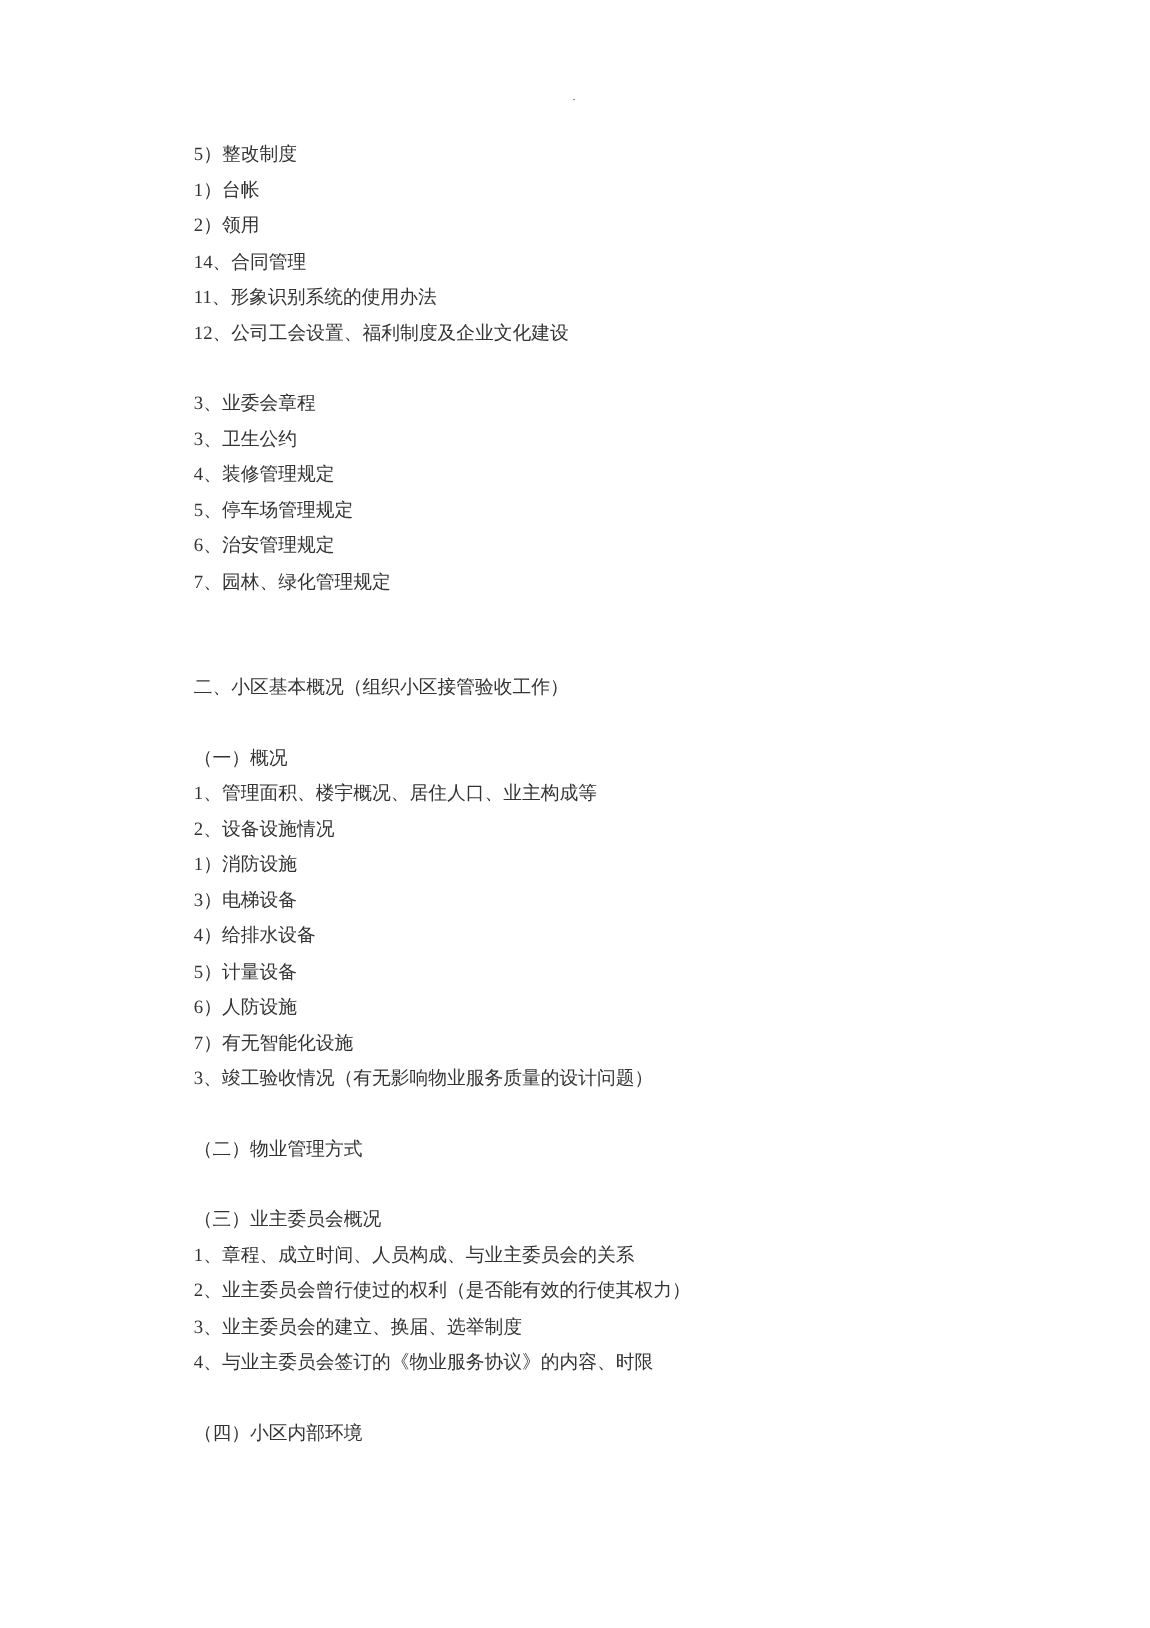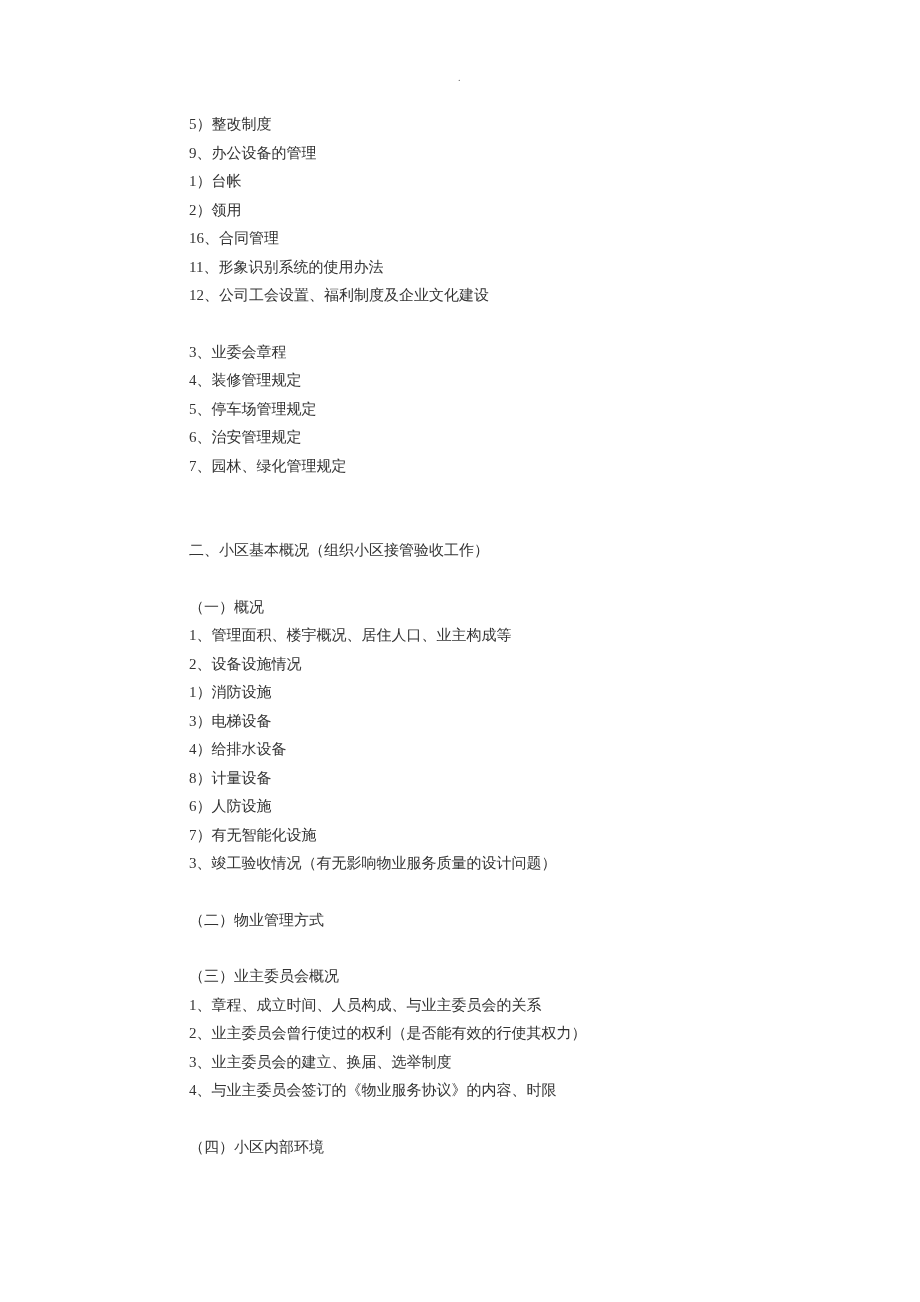--- a/index.html
+++ b/index.html
@@ -13,21 +13,20 @@
     }
     .page {
       width: 920px;
       min-height: 1302px;
       padding: 110px 155px 80px 155px;
       box-sizing: border-box;
       position: relative;
     }
     .line {
       white-space: nowrap;
-      margin-left: 34px;
     }
     .gap {
       height: 28px;
     }
     .gap-large {
       height: 56px;
     }
     .dot-top {
       position: absolute;
       top: 68px;
@@ -36,42 +35,42 @@
       color: #666;
     }
   </style>
 </head>
 <body>
 
 <div class="page">
   <span class="dot-top">.</span>
 
   <div class="line">5）整改制度</div>
-  <div class="line">9、办公设备的管理</div>
   <div class="line">1）台帐</div>
   <div class="line">2）领用</div>
-  <div class="line">16、合同管理</div>
+  <div class="line">14、合同管理</div>
   <div class="line">11、形象识别系统的使用办法</div>
   <div class="line">12、公司工会设置、福利制度及企业文化建设</div>
   <div class="gap"></div>
   <div class="line">3、业委会章程</div>
+  <div class="line">3、卫生公约</div>
   <div class="line">4、装修管理规定</div>
   <div class="line">5、停车场管理规定</div>
   <div class="line">6、治安管理规定</div>
   <div class="line">7、园林、绿化管理规定</div>
   <div class="gap-large"></div>
   <div class="line">二、小区基本概况（组织小区接管验收工作）</div>
   <div class="gap"></div>
   <div class="line">（一）概况</div>
   <div class="line">1、管理面积、楼宇概况、居住人口、业主构成等</div>
   <div class="line">2、设备设施情况</div>
   <div class="line">1）消防设施</div>
   <div class="line">3）电梯设备</div>
   <div class="line">4）给排水设备</div>
-  <div class="line">8）计量设备</div>
+  <div class="line">5）计量设备</div>
   <div class="line">6）人防设施</div>
   <div class="line">7）有无智能化设施</div>
   <div class="line">3、竣工验收情况（有无影响物业服务质量的设计问题）</div>
   <div class="gap"></div>
   <div class="line">（二）物业管理方式</div>
   <div class="gap"></div>
   <div class="line">（三）业主委员会概况</div>
   <div class="line">1、章程、成立时间、人员构成、与业主委员会的关系</div>
   <div class="line">2、业主委员会曾行使过的权利（是否能有效的行使其权力）</div>
   <div class="line">3、业主委员会的建立、换届、选举制度</div>

